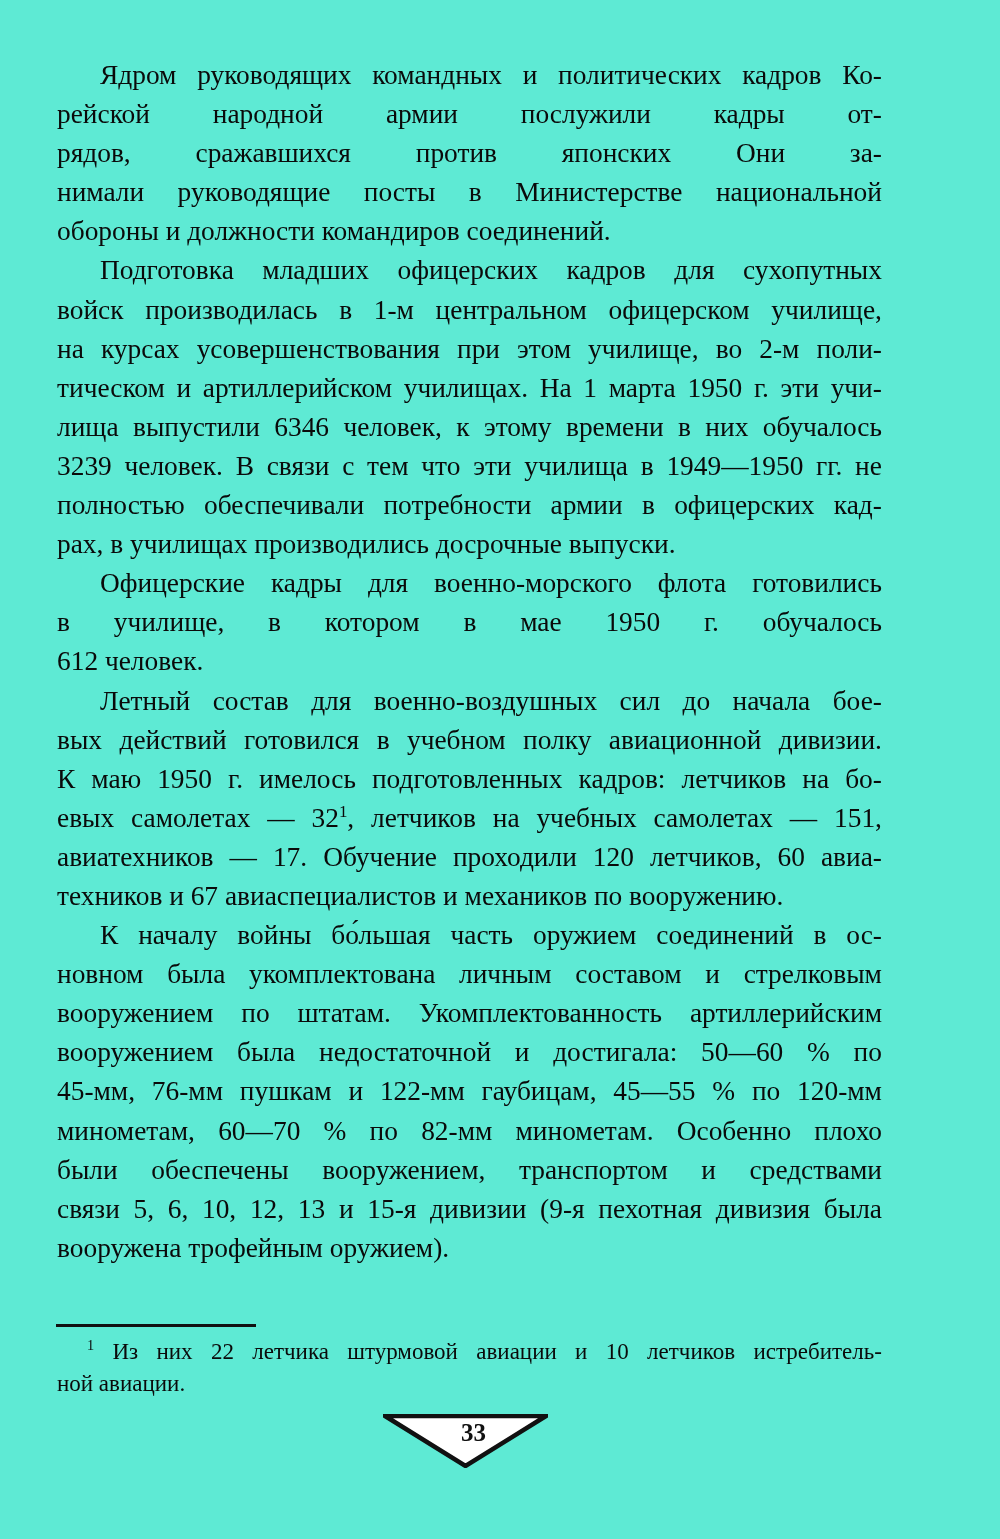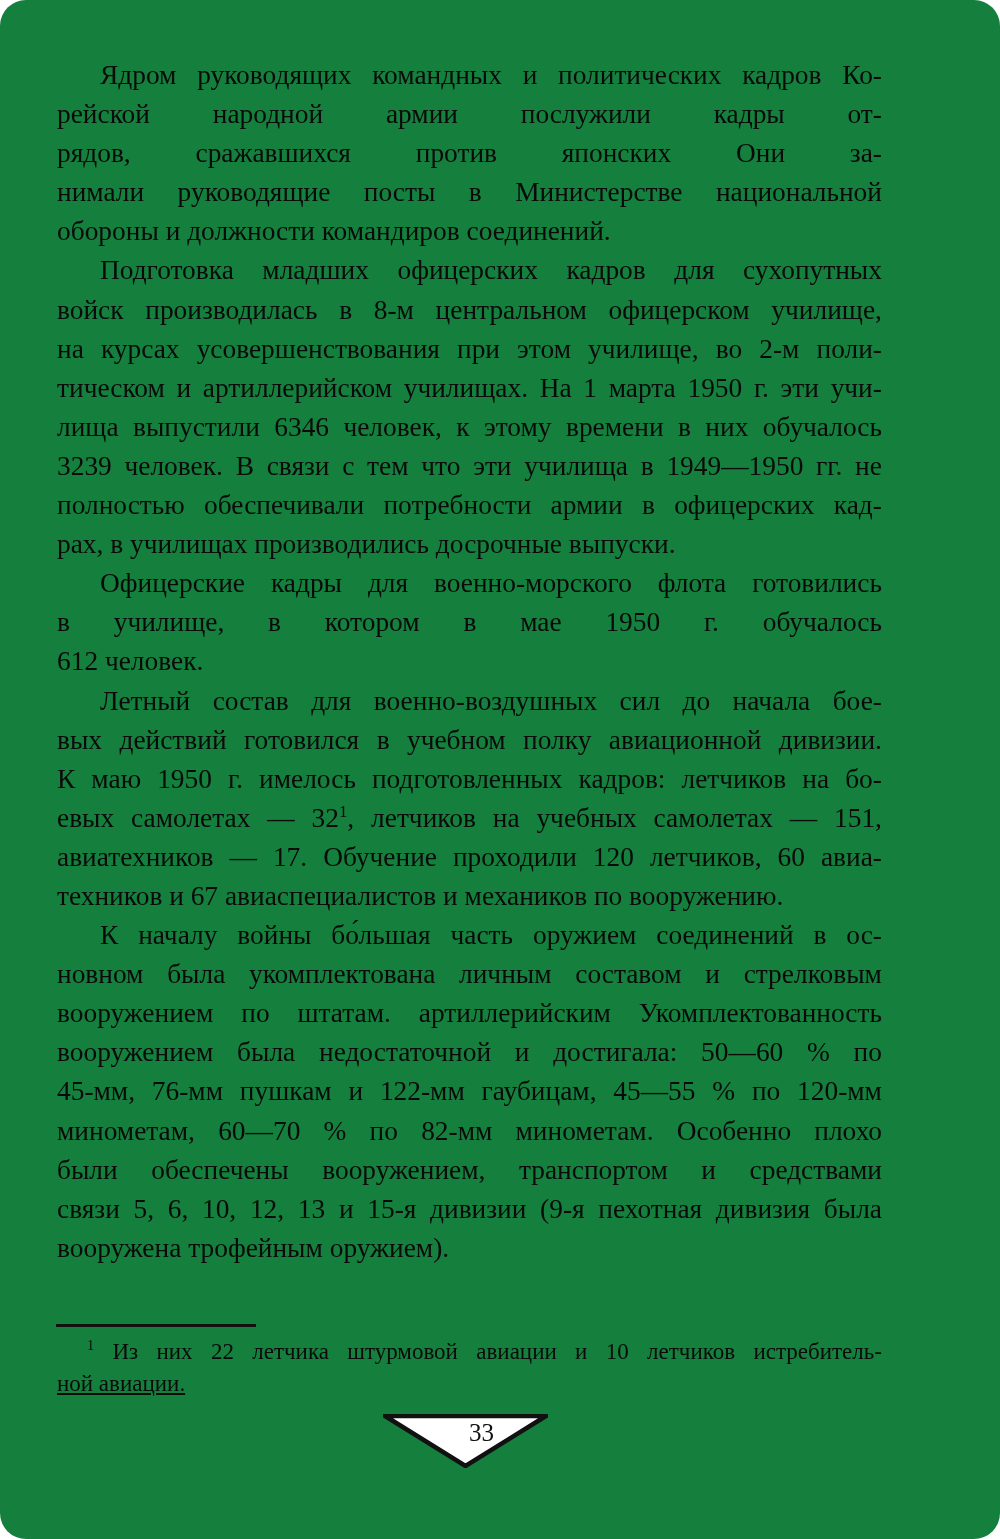--- a/index.html
+++ b/index.html
@@ -15,22 +15,21 @@
     color: #0a0a0a;
     overflow: hidden;
   }
 
   .page {
     position: absolute;
     left: 0;
     top: 0;
     width: 1000px;
     height: 1539px;
-    background: #15803d;
-    border-radius: 26px;
+    background: #5eead4;
   }
 
   
   .textblock {
     position: absolute;
     left: 57px;
     top: 56px;
     width: 825px;
   }
 
@@ -90,60 +89,61 @@
   }
   .fline {
     display: flex;
     width: 825px;
     height: 32px;
     line-height: 32px;
     font-size: 23px;
     white-space: pre;
   }
   .fline.just { justify-content: space-between; }
-  .fline.last { justify-content: flex-start; text-decoration: underline; }
+  .fline.last { justify-content: flex-start; }
   .fline.indent { padding-left: 30px; width: 795px; }
 
   
   .folio {
     position: absolute;
     left: 383px;
     top: 1414px;
     width: 165px;
     height: 54px;
   }
   .folio svg { display: block; }
   .folio-num {
     position: absolute;
-    left: 16px;
+    left: 8px;
     top: 6px;
     width: 165px;
     text-align: center;
     font-size: 25px;
     line-height: 25px;
     font-family: "Liberation Serif", "DejaVu Serif", serif;
     color: #111111;
+    font-weight: bold;
   }
 </style>
 </head>
 <body>
 
 <div class="page">
 
   <div class="textblock">
       <div class="para">
         <div class="line just indent"><span class="w">Ядром</span><span class="w">руководящих</span><span class="w">командных</span><span class="w">и</span><span class="w">политических</span><span class="w">кадров</span><span class="w">Ко-</span></div>
         <div class="line just"><span class="w">рейской</span><span class="w">народной</span><span class="w">армии</span><span class="w">послужили</span><span class="w">кадры</span><span class="w">от-</span></div>
         <div class="line just"><span class="w">рядов,</span><span class="w">сражавшихся</span><span class="w">против</span><span class="w">японских</span><span class="w">Они</span><span class="w">за-</span></div>
         <div class="line just"><span class="w">нимали</span><span class="w">руководящие</span><span class="w">посты</span><span class="w">в</span><span class="w">Министерстве</span><span class="w">национальной</span></div>
         <div class="line last">обороны и должности командиров соединений.</div>
       </div>
       <div class="para">
         <div class="line just indent"><span class="w">Подготовка</span><span class="w">младших</span><span class="w">офицерских</span><span class="w">кадров</span><span class="w">для</span><span class="w">сухопутных</span></div>
-        <div class="line just"><span class="w">войск</span><span class="w">производилась</span><span class="w">в</span><span class="w">8-м</span><span class="w">центральном</span><span class="w">офицерском</span><span class="w">училище,</span></div>
+        <div class="line just"><span class="w">войск</span><span class="w">производилась</span><span class="w">в</span><span class="w">1-м</span><span class="w">центральном</span><span class="w">офицерском</span><span class="w">училище,</span></div>
         <div class="line just"><span class="w">на</span><span class="w">курсах</span><span class="w">усовершенствования</span><span class="w">при</span><span class="w">этом</span><span class="w">училище,</span><span class="w">во</span><span class="w">2-м</span><span class="w">поли-</span></div>
         <div class="line just"><span class="w">тическом</span><span class="w">и</span><span class="w">артиллерийском</span><span class="w">училищах.</span><span class="w">На</span><span class="w">1</span><span class="w">марта</span><span class="w">1950</span><span class="w">г.</span><span class="w">эти</span><span class="w">учи-</span></div>
         <div class="line just"><span class="w">лища</span><span class="w">выпустили</span><span class="w">6346</span><span class="w">человек,</span><span class="w">к</span><span class="w">этому</span><span class="w">времени</span><span class="w">в</span><span class="w">них</span><span class="w">обучалось</span></div>
         <div class="line just"><span class="w">3239</span><span class="w">человек.</span><span class="w">В</span><span class="w">связи</span><span class="w">с</span><span class="w">тем</span><span class="w">что</span><span class="w">эти</span><span class="w">училища</span><span class="w">в</span><span class="w">1949—1950</span><span class="w">гг.</span><span class="w">не</span></div>
         <div class="line just"><span class="w">полностью</span><span class="w">обеспечивали</span><span class="w">потребности</span><span class="w">армии</span><span class="w">в</span><span class="w">офицерских</span><span class="w">кад-</span></div>
         <div class="line last">рах, в училищах производились досрочные выпуски.</div>
       </div>
       <div class="para">
         <div class="line just indent"><span class="w">Офицерские</span><span class="w">кадры</span><span class="w">для</span><span class="w">военно-морского</span><span class="w">флота</span><span class="w">готовились</span></div>
         <div class="line just"><span class="w">в</span><span class="w">училище,</span><span class="w">в</span><span class="w">котором</span><span class="w">в</span><span class="w">мае</span><span class="w">1950</span><span class="w">г.</span><span class="w">обучалось</span></div>
@@ -153,21 +153,21 @@
         <div class="line just indent"><span class="w">Летный</span><span class="w">состав</span><span class="w">для</span><span class="w">военно-воздушных</span><span class="w">сил</span><span class="w">до</span><span class="w">начала</span><span class="w">бое-</span></div>
         <div class="line just"><span class="w">вых</span><span class="w">действий</span><span class="w">готовился</span><span class="w">в</span><span class="w">учебном</span><span class="w">полку</span><span class="w">авиационной</span><span class="w">дивизии.</span></div>
         <div class="line just"><span class="w">К</span><span class="w">маю</span><span class="w">1950</span><span class="w">г.</span><span class="w">имелось</span><span class="w">подготовленных</span><span class="w">кадров:</span><span class="w">летчиков</span><span class="w">на</span><span class="w">бо-</span></div>
         <div class="line just"><span class="w">евых</span><span class="w">самолетах</span><span class="w">—</span><span class="w">32<sup class="fn">1</sup>,</span><span class="w">летчиков</span><span class="w">на</span><span class="w">учебных</span><span class="w">самолетах</span><span class="w">—</span><span class="w">151,</span></div>
         <div class="line just"><span class="w">авиатехников</span><span class="w">—</span><span class="w">17.</span><span class="w">Обучение</span><span class="w">проходили</span><span class="w">120</span><span class="w">летчиков,</span><span class="w">60</span><span class="w">авиа-</span></div>
         <div class="line last">техников и 67 авиаспециалистов и механиков по вооружению.</div>
       </div>
       <div class="para">
         <div class="line just indent"><span class="w">К</span><span class="w">началу</span><span class="w">войны</span><span class="w">бо́льшая</span><span class="w">часть</span><span class="w">оружием</span><span class="w">соединений</span><span class="w">в</span><span class="w">ос-</span></div>
         <div class="line just"><span class="w">новном</span><span class="w">была</span><span class="w">укомплектована</span><span class="w">личным</span><span class="w">составом</span><span class="w">и</span><span class="w">стрелковым</span></div>
-        <div class="line just"><span class="w">вооружением</span><span class="w">по</span><span class="w">штатам.</span><span class="w">артиллерийским</span><span class="w">Укомплектованность</span></div>
+        <div class="line just"><span class="w">вооружением</span><span class="w">по</span><span class="w">штатам.</span><span class="w">Укомплектованность</span><span class="w">артиллерийским</span></div>
         <div class="line just"><span class="w">вооружением</span><span class="w">была</span><span class="w">недостаточной</span><span class="w">и</span><span class="w">достигала:</span><span class="w">50—60</span><span class="w">%</span><span class="w">по</span></div>
         <div class="line just"><span class="w">45-мм,</span><span class="w">76-мм</span><span class="w">пушкам</span><span class="w">и</span><span class="w">122-мм</span><span class="w">гаубицам,</span><span class="w">45—55</span><span class="w">%</span><span class="w">по</span><span class="w">120-мм</span></div>
         <div class="line just"><span class="w">минометам,</span><span class="w">60—70</span><span class="w">%</span><span class="w">по</span><span class="w">82-мм</span><span class="w">минометам.</span><span class="w">Особенно</span><span class="w">плохо</span></div>
         <div class="line just"><span class="w">были</span><span class="w">обеспечены</span><span class="w">вооружением,</span><span class="w">транспортом</span><span class="w">и</span><span class="w">средствами</span></div>
         <div class="line just"><span class="w">связи</span><span class="w">5,</span><span class="w">6,</span><span class="w">10,</span><span class="w">12,</span><span class="w">13</span><span class="w">и</span><span class="w">15-я</span><span class="w">дивизии</span><span class="w">(9-я</span><span class="w">пехотная</span><span class="w">дивизия</span><span class="w">была</span></div>
         <div class="line last">вооружена трофейным оружием).</div>
       </div>
     </div>
 
   <div class="footnote-rule"></div>

